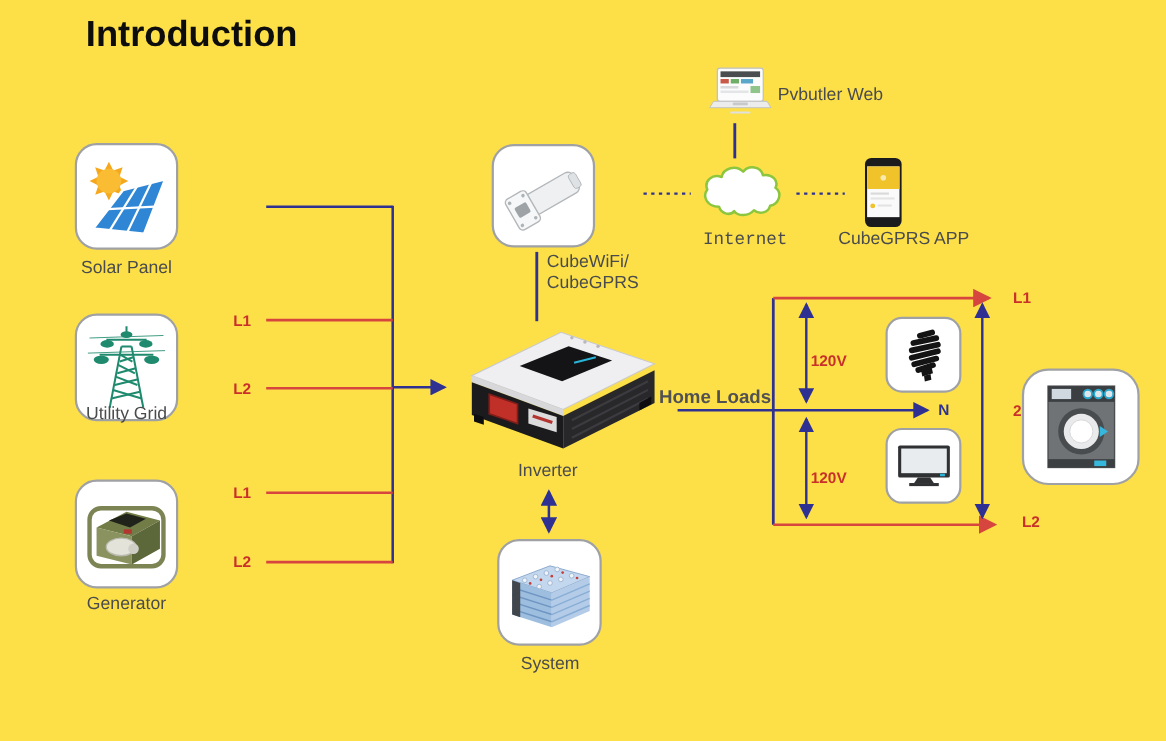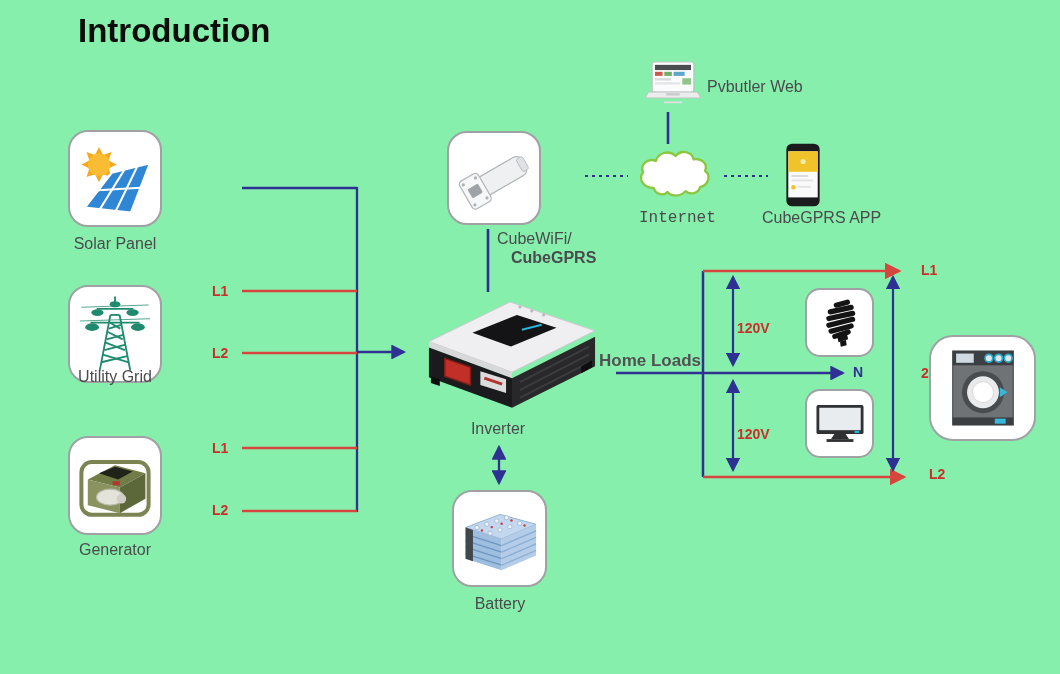--- a/index.html
+++ b/index.html
@@ -1,16 +1,16 @@
 <!DOCTYPE html>
 <html><head>
 <meta charset="utf-8">
 <style>
   html,body{margin:0;padding:0;background:#fff;}
-  .canvas{position:relative;width:1060px;height:674px;background:#86efac;overflow:hidden;
+  .canvas{position:relative;width:1060px;height:674px;background:#fde047;overflow:hidden;
           font-family:"Liberation Sans", sans-serif;}
   .title{position:absolute;left:78px;top:12px;font-size:33px;font-weight:bold;color:#0d0d0d;}
   .caption{position:absolute;left:380px;top:632px;width:330px;text-align:center;font-size:19px;color:#1c1c1c;}
   .icon-box{position:absolute;background:#fff;border:2px solid #9fa1a4;border-radius:20px;
             display:flex;align-items:center;justify-content:center;box-sizing:border-box;}
   .icon-box.sm{border-radius:15px;}
   .lbl{position:absolute;color:#4a4b4d;font-size:16px;white-space:nowrap;}
   .lbl-c{text-align:center;width:120px;white-space:nowrap;}
   .red-lbl{position:absolute;color:#c9302b;font-size:14px;font-weight:bold;white-space:nowrap;}
   .navy-lbl{position:absolute;color:#2e3192;font-size:14px;font-weight:bold;white-space:nowrap;}
@@ -128,21 +128,21 @@
         <rect x="9" y="33" width="27" height="40" rx="5" fill="#f6f7f8" stroke="#b3b7ba" stroke-width="1.6"></rect>
         <rect x="15" y="46" width="15" height="13" rx="2" fill="#9ea3a7"></rect>
         <circle cx="13.5" cy="38.5" r="2" fill="#aeb3b6"></circle>
           <circle cx="31" cy="38.5" r="2" fill="#aeb3b6"></circle>
         <circle cx="13.5" cy="67.5" r="2" fill="#aeb3b6"></circle>
           <circle cx="31" cy="67.5" r="2" fill="#aeb3b6"></circle>
       </g>
     </svg>
   </div>
   <div class="lbl" style="left:497px;top:230px;">CubeWiFi/</div>
-  <div class="lbl" style="left:511px;top:249px;font-weight:bold;">CubeGPRS</div>
+  <div class="lbl" style="left:497px;top:249px;">CubeGPRS</div>
 
   <svg style="position:absolute;left:423px;top:287px;" width="178" height="124" viewBox="0 0 180 125">
     <polygon points="6,55 88,15 174,44 90,86" fill="#efeff1" stroke="#c9c9cd" stroke-width="1"></polygon>
     <polygon points="6,55 90,86 90,92 6,61" fill="#d8d8db"></polygon>
     <polygon points="50,46 95,28 135,41 89,60" fill="#141416"></polygon>
     <line x1="100" y1="43" x2="120" y2="38" stroke="#2ab5d8" stroke-width="2"></line>
     <polygon points="6,61 90,92 90,122 6,91" fill="#1b1b1d"></polygon>
     <polygon points="90,92 174,50 174,80 90,122" fill="#28282b"></polygon>
     <line x1="98" y1="96" x2="168" y2="60" stroke="#3c3c40" stroke-width="2"></line>
     <line x1="98" y1="104" x2="168" y2="68" stroke="#3c3c40" stroke-width="2"></line>
@@ -188,21 +188,21 @@
       <polygon points="52,50 94,32 94,70 52,88" fill="#b4cce8"></polygon>
       <g stroke="#89aed6" stroke-width="1.6">
         <line x1="52" y1="58" x2="94" y2="40"></line>
           <line x1="52" y1="66" x2="94" y2="48"></line>
         <line x1="52" y1="74" x2="94" y2="56"></line>
           <line x1="52" y1="82" x2="94" y2="64"></line>
       </g>
       <polygon points="8,36 17,39 17,77 8,74" fill="#41464d"></polygon>
     </svg>
   </div>
-  <div class="lbl lbl-c" style="left:440px;top:595px;">Battery</div>
+  <div class="lbl lbl-c" style="left:440px;top:595px;">System</div>
 
   <svg style="position:absolute;left:644px;top:60px;" width="58" height="48" viewBox="0 0 100 80">
     <rect x="14" y="2" width="72" height="52" rx="4" fill="#fcfcfc" stroke="#bfc1c3" stroke-width="2"></rect>
     <rect x="19" y="7" width="62" height="9" fill="#4a4d50"></rect>
     <rect x="19" y="19" width="13" height="7" fill="#c95a4a"></rect>
     <rect x="35" y="19" width="13" height="7" fill="#6fae66"></rect>
     <rect x="51" y="19" width="19" height="7" fill="#5aa7c9"></rect>
     <rect x="19" y="30" width="28" height="4" fill="#d8dadc"></rect>
     <rect x="19" y="37" width="44" height="4" fill="#e3e5e7"></rect>
     <rect x="66" y="30" width="15" height="11" fill="#8fc48a"></rect>

